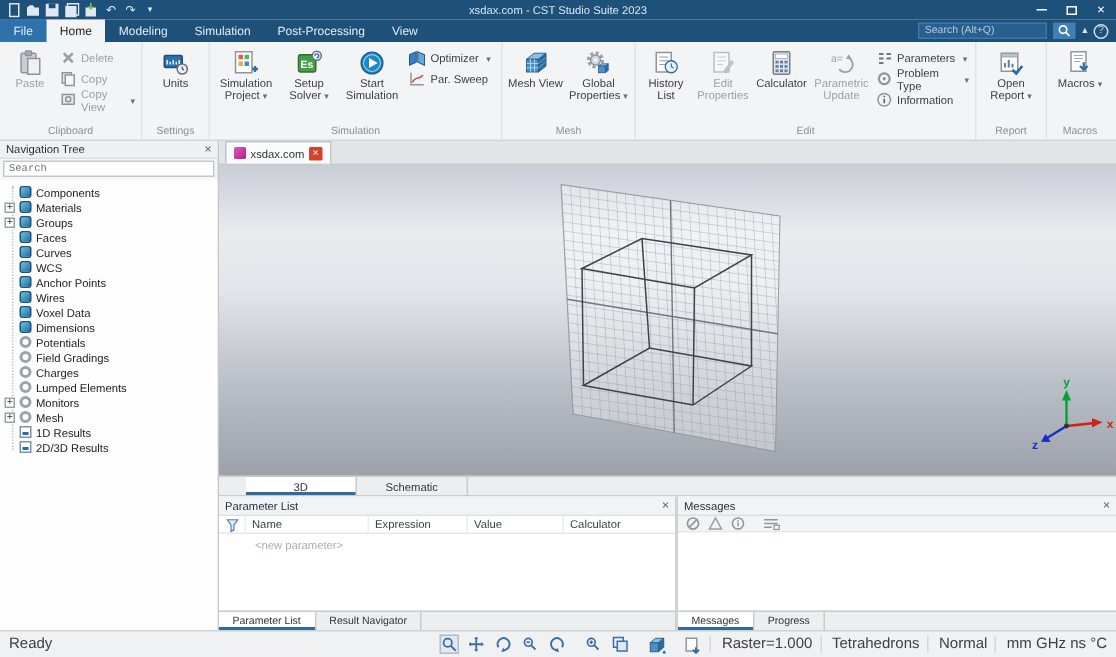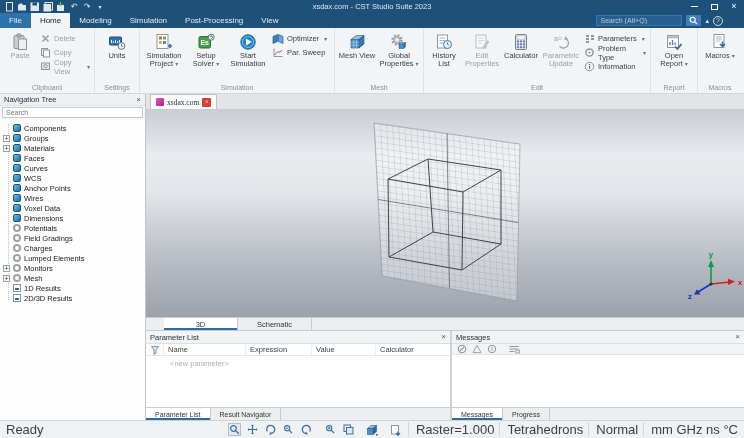--- a/index.html
+++ b/index.html
@@ -17,21 +17,21 @@
   .wbtn .bar{width:7px;height:1px;background:#fff;}
   .wbtn .box{width:7px;height:6px;border:1px solid #fff;}
   .wbtn.close span{font-size:9px;line-height:9px;}
 
   
   .tabrow{position:absolute;top:13px;left:0;right:0;height:15px;background:#1d5179;display:flex;align-items:stretch;}
   .mtabs{display:flex;align-items:stretch;}
   .mtab{padding:0 9px;display:flex;align-items:center;font-size:8px;color:#e4ecf4;cursor:default;}
   .mtab.file{background:#2e72ab;}
   .mtab.active{background:#f3f4f5;color:#1b1b1b;}
-  .tr-right{margin-left:auto;display:flex;align-items:center;gap:4px;padding-right:21px;}
+  .tr-right{margin-left:auto;display:flex;align-items:center;gap:4px;padding-right:5px;}
   .searchbox{width:86px;height:11px;background:#27608f;border:1px solid #3a77ad;display:flex;align-items:center;}
   .searchbox input{width:100%;border:none;background:transparent;font-size:7px;color:#c9d6e2;padding:0 3px;outline:none;font-family:"Liberation Sans",sans-serif;}
   .searchbox input::placeholder{color:#b9c9d8;}
   .sbtn{width:15px;height:11px;background:#3f7fb5;display:flex;align-items:center;justify-content:center;}
   .chev{color:#d8e4ee;font-size:7px;line-height:7px;}
   .helpbtn{width:10px;height:10px;border:1px solid #cfdce8;border-radius:50%;color:#cfdce8;font-size:7px;line-height:8px;text-align:center;}
 
   
   .ribbon{position:absolute;top:28px;left:0;right:0;height:66px;background:#f3f4f5;border-bottom:1px solid #d4d6d8;display:flex;}
   .rgroup{display:flex;flex-direction:column;border-right:1px solid #e0e2e4;padding:1px 2px 0;}
@@ -44,36 +44,36 @@
   .smallbtn{display:flex;align-items:center;gap:3px;font-size:7.5px;color:#3c4046;height:13px;padding:0 2px;cursor:default;}
   .disabled{color:#9aa0a6;}
   .dd::after{content:"▾";font-size:6px;color:#6a7077;margin-left:2px;}
   .w36{width:36px}.w40{width:40px}.w42{width:42px}.w44{width:44px}.w38{width:38px}
 
   
   .sidebar{position:absolute;top:94px;left:0;width:146px;bottom:18px;background:#f6f7f8;border-right:1px solid #c4c6c8;display:flex;flex-direction:column;}
   .sb-head{height:12px;display:flex;align-items:center;padding:0 4px;font-size:7.5px;color:#1c2b3a;background:#eef0f1;border-bottom:1px solid #dcdee0;}
   .xbtn{margin-left:auto;color:#555;font-size:8px;line-height:8px;cursor:default;}
   .sb-search{margin:1px 2px 2px;height:11px;background:#fff;border:1px solid #c4c8cc;display:flex;align-items:center;}
-  .sb-search input{width:100%;border:none;background:transparent;font-size:7px;color:#6a7077;padding:0 3px;outline:none;font-family:Liberation Sans, sans-serif;}
+  .sb-search input{width:100%;border:none;background:transparent;font-size:7px;color:#6a7077;padding:0 3px;outline:none;font-family:Liberation Mono, monospace;}
   .tree{flex:1;background:#fdfdfe;position:relative;padding-top:3px;overflow:hidden;}
   .tree::before{content:"";position:absolute;left:8px;top:4px;bottom:40%;border-left:1px dotted #c0c4c8;}
   .titem{display:flex;align-items:center;height:10px;padding-left:3px;font-size:7.5px;color:#222;gap:3px;position:relative;}
   .expander{width:7px;height:7px;border:1px solid #9aa0a6;background:#fff;font-size:7px;line-height:5px;text-align:center;color:#333;flex:none;}
   .expander::before{content:"+";}
   .ticon{width:8px;height:8px;flex:none;position:relative;}
   .ticon-shield{background:linear-gradient(135deg,#6cc0de,#1f6fa3);border:1px solid #17557e;border-radius:2px;}
   .ticon-circle{border:2px solid #9aa2aa;border-radius:50%;background:#fff;}
   .ticon-chart{background:#fff;border:1px solid #8090b0;}
   .ticon-chart::after{content:"";position:absolute;left:1px;right:1px;bottom:1px;height:2px;background:#2d6ca3;}
 
   
   .content{position:absolute;left:146px;top:94px;right:0;bottom:18px;display:flex;flex-direction:column;}
   .doctabs{height:16px;background:#e2e4e6;border-bottom:1px solid #c8cacc;display:flex;align-items:flex-end;padding-left:4px;}
-  .doctab{height:15px;background:#fafbfc;border:1px solid #c0c4c8;border-bottom:none;display:flex;align-items:center;gap:3px;padding:0 5px;font-size:7.5px;color:#333;font-family:Liberation Serif, serif;}
+  .doctab{height:15px;background:#fafbfc;border:1px solid #c0c4c8;border-bottom:none;display:flex;align-items:center;gap:3px;padding:0 5px;font-size:7.5px;color:#333;}
   .dicon{width:8px;height:8px;border-radius:1px;background:linear-gradient(135deg,#e05ab8,#b01e8c);flex:none;}
   .dclose{width:9px;height:9px;background:#d2422e;color:#fff;font-size:7px;line-height:9px;text-align:center;border-radius:1px;flex:none;}
   .viewport{flex:1;position:relative;background:linear-gradient(180deg,#c9cdd5 0%,#e9ebef 22%,#e2e5e9 40%,#b9bdc5 72%,#9da2aa 100%);}
   .viewport svg{position:absolute;inset:0;}
   .viewtabs{height:13px;background:#eceeef;border-top:1px solid #c8cacc;display:flex;align-items:stretch;padding-left:18px;}
   .vtab{width:74px;display:flex;align-items:center;justify-content:center;font-size:7.5px;color:#333;border-right:1px solid #c8cacc;position:relative;cursor:default;}
   .vtab.active{background:#fff;}
   .vtab.active::after{content:"";position:absolute;left:0;right:0;bottom:0;height:2px;background:#2d6ca3;}
 
   
@@ -89,21 +89,21 @@
   .p-body{flex:1;background:#fff;font-size:7.5px;color:#a8aeb4;padding:3px 0 0 24px;}
   .p-tabs{height:13px;display:flex;background:#eceeef;border-top:1px solid #c8cacc;}
   .ptab{padding:0 9px;display:flex;align-items:center;font-size:7px;color:#333;border-right:1px solid #c8cacc;position:relative;cursor:default;}
   .ptab.active{background:#fff;}
   .ptab.active::after{content:"";position:absolute;left:0;right:0;bottom:0;height:2px;background:#2d6ca3;}
   .msg-tools{height:12px;display:flex;align-items:center;gap:5px;padding:0 5px;background:#f2f3f4;border-top:1px solid #dcdee0;border-bottom:1px solid #e4e6e8;}
   .msg-body{flex:1;background:#fff;}
   .tico{display:flex;align-items:center;justify-content:center;}
 
   
-  .statusbar{position:absolute;left:0;right:0;bottom:0;height:18px;background:#f0f1f2;border-top:1px solid #d0d2d4;display:flex;align-items:center;font-size:13px;color:#3c4046;padding:0 6px;}
+  .statusbar{position:absolute;left:0;right:0;bottom:0;height:18px;background:#f0f1f2;border-top:1px solid #d0d2d4;display:flex;align-items:center;font-size:10px;color:#3c4046;padding:0 6px;}
   .sb-right{margin-left:auto;display:flex;align-items:center;gap:5px;}
   .sico{display:flex;align-items:center;justify-content:center;width:13px;height:13px;}
   .sico.pressed{background:#e2e8ee;border:1px solid #aebecb;}
   .sseg{padding-left:7px;border-left:1px solid #d4d6d8;white-space:nowrap;}
 </style>
 </head>
 <body>
 
 <div class="app">
 
@@ -476,26 +476,26 @@
     <div class="tree">
 
     <div class="titem">
           <span class="expander" style="visibility: hidden;"></span>
           <span class="ticon ticon-shield"></span>
           <span>Components</span>
         </div>
         <div class="titem">
           <span class="expander"></span>
           <span class="ticon ticon-shield"></span>
+          <span>Materials</span>
+        </div>
+        <div class="titem">
+          <span class="expander"></span>
+          <span class="ticon ticon-shield"></span>
           <span>Groups</span>
-        </div>
-        <div class="titem">
-          <span class="expander"></span>
-          <span class="ticon ticon-shield"></span>
-          <span>Materials</span>
         </div>
         <div class="titem">
           <span class="expander" style="visibility: hidden;"></span>
           <span class="ticon ticon-shield"></span>
           <span>Faces</span>
         </div>
         <div class="titem">
           <span class="expander" style="visibility: hidden;"></span>
           <span class="ticon ticon-shield"></span>
           <span>Curves</span>

